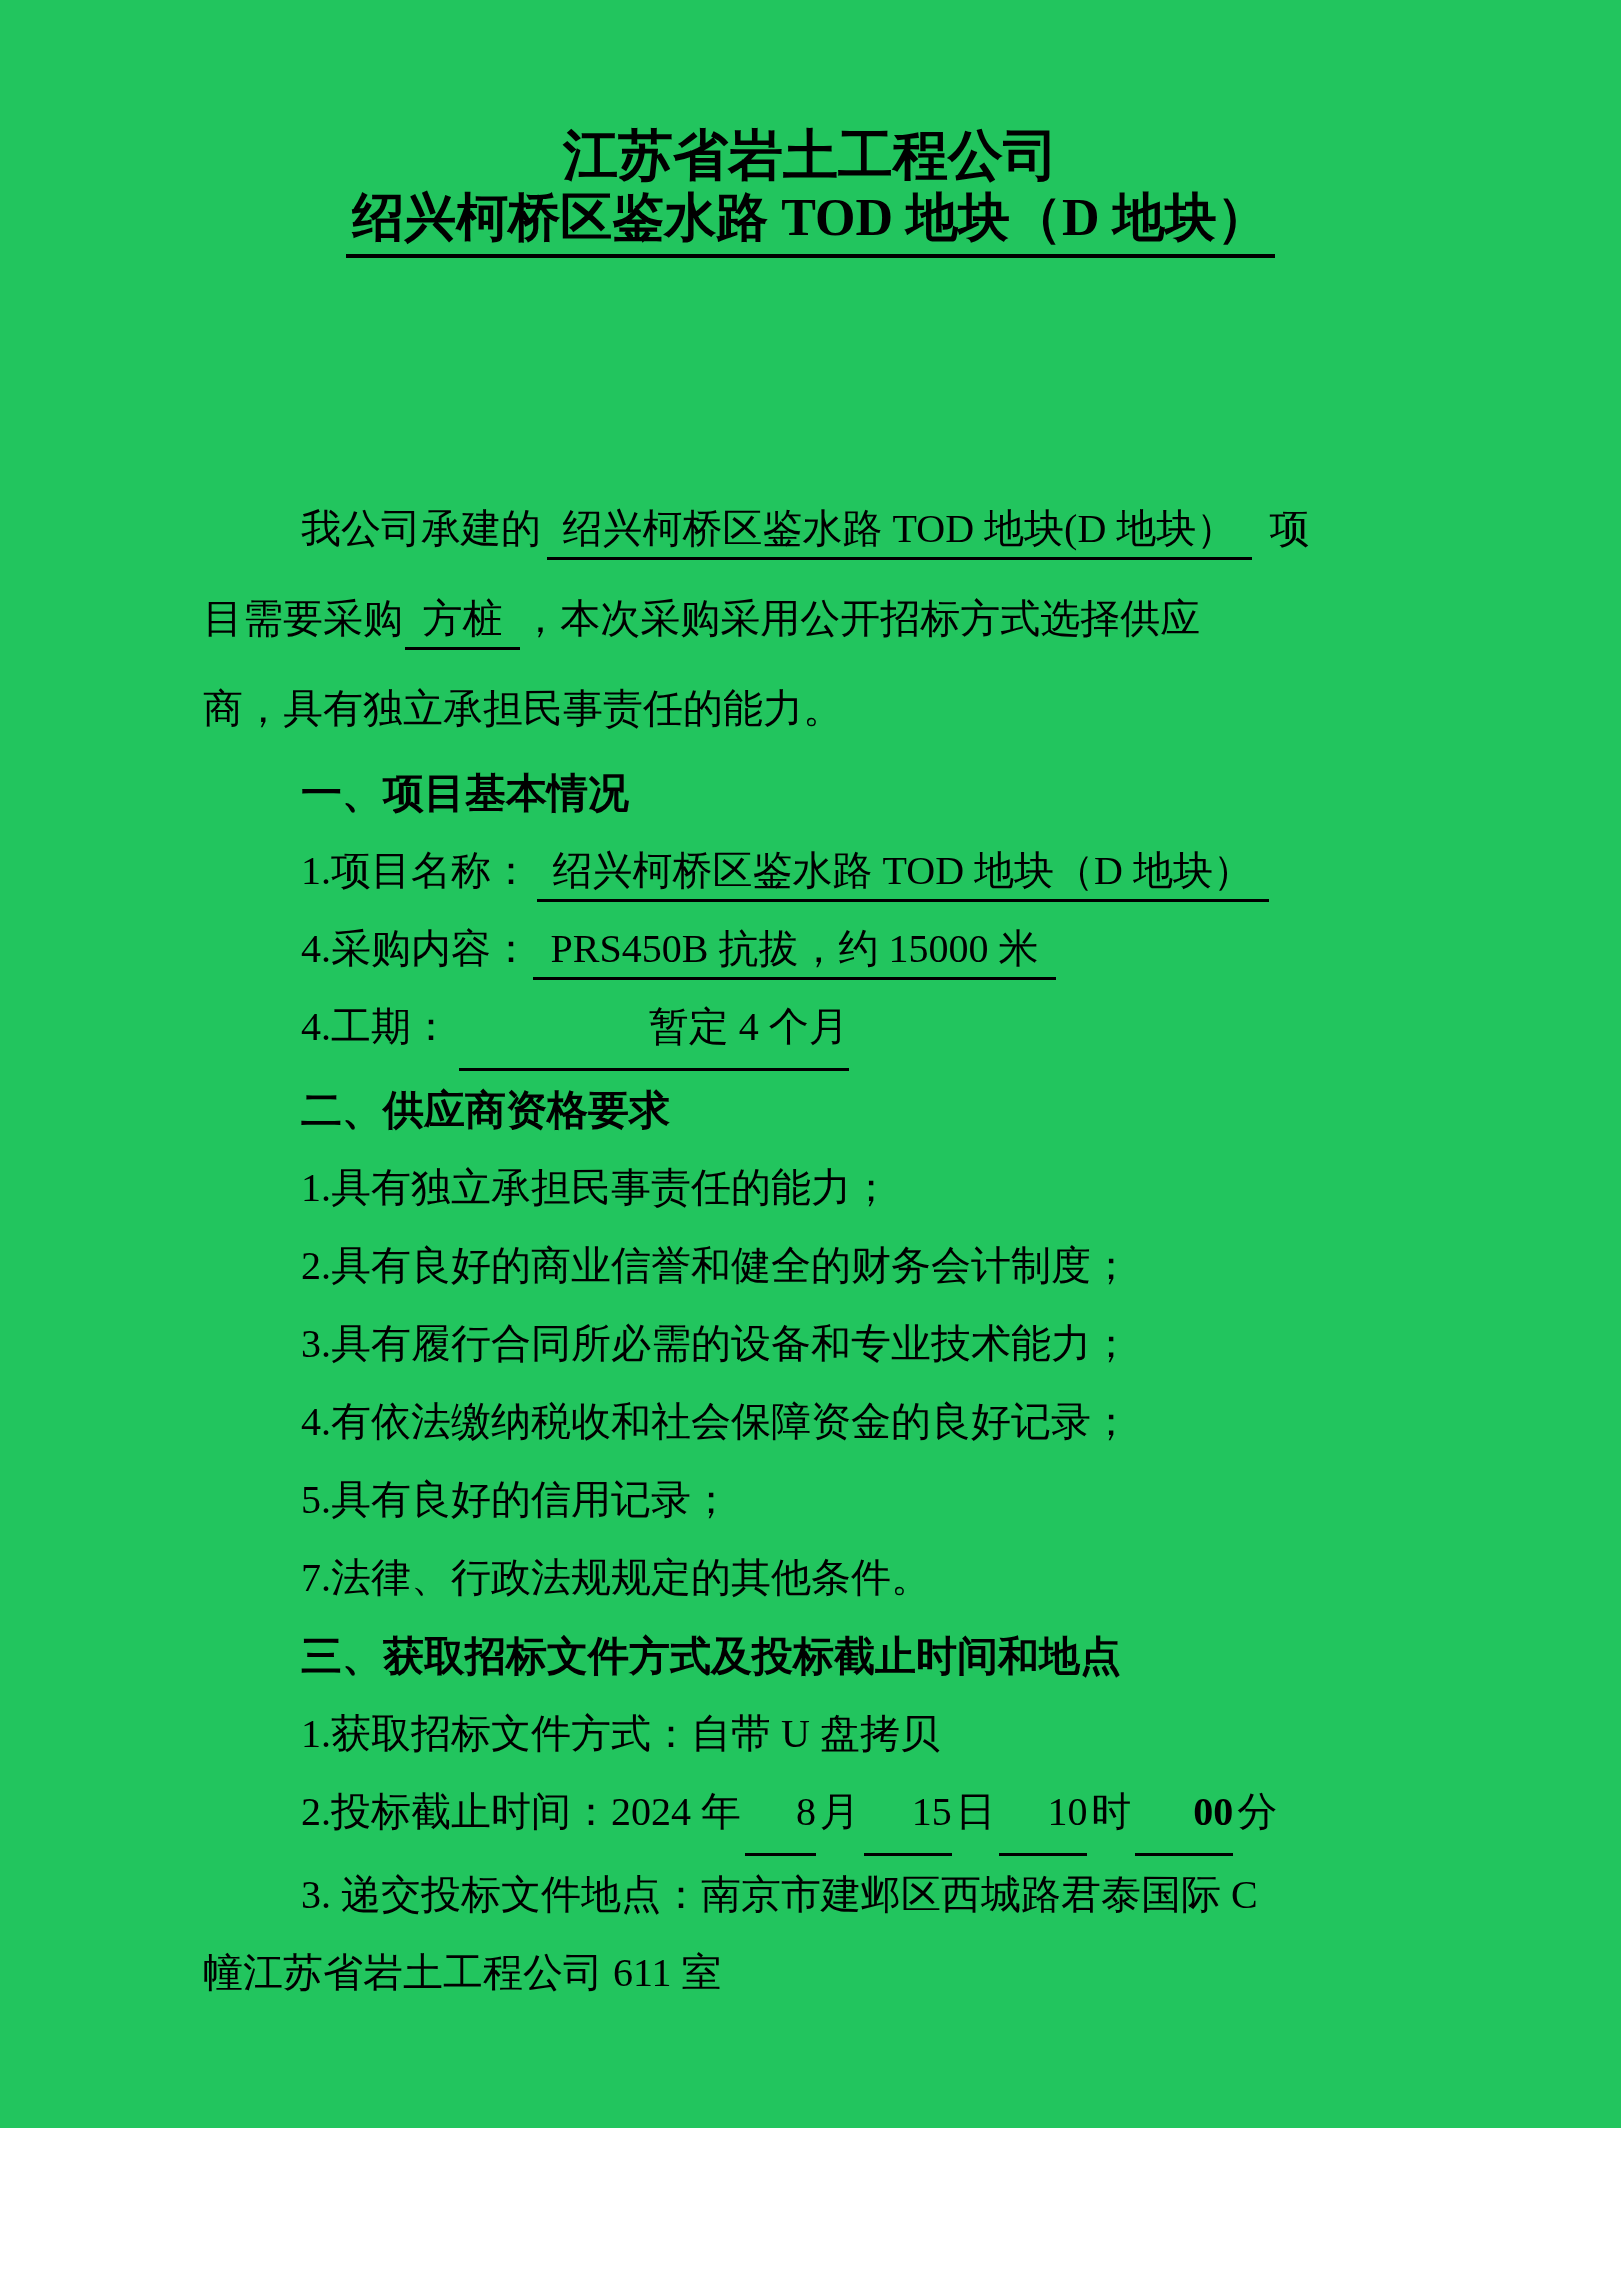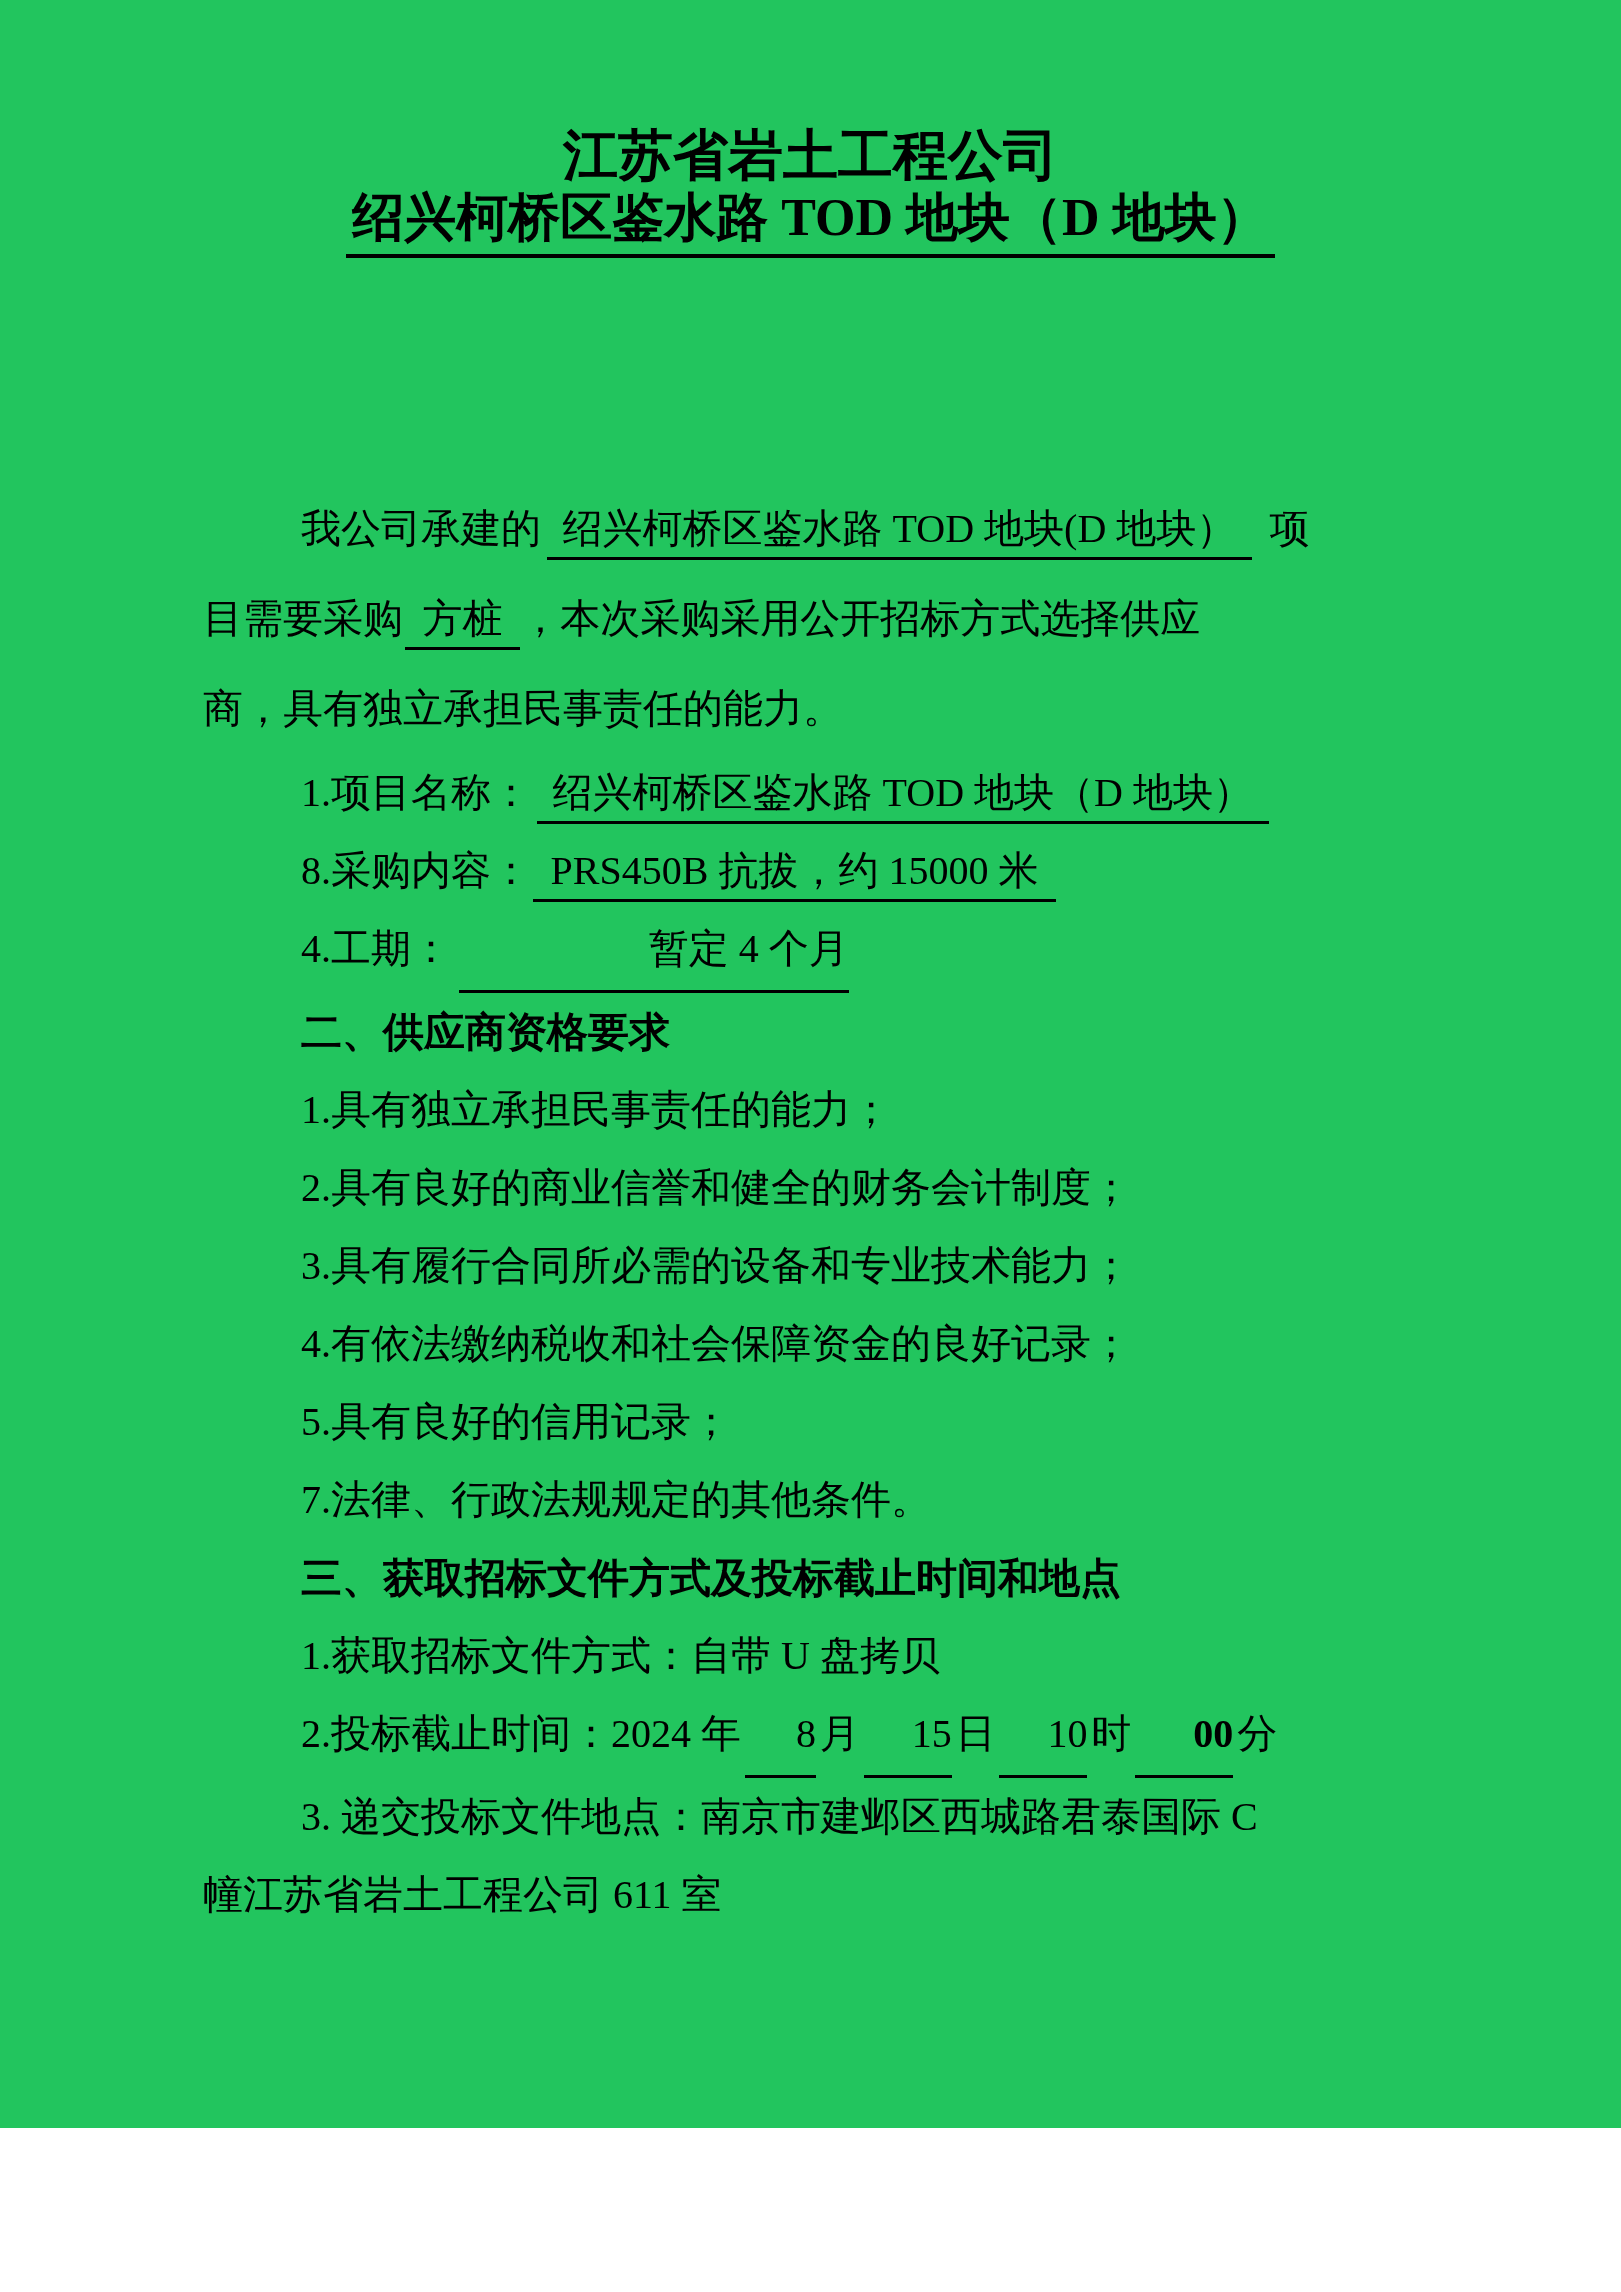--- a/index.html
+++ b/index.html
@@ -100,23 +100,24 @@
   </div>
 
   <div class="content">
 
     <div class="intro">
       <div class="intro-line indent"><span>我公司承建的</span><span class="u">绍兴柯桥区鉴水路 TOD 地块(D 地块）</span><span class="tail">项</span></div>
       <div class="intro-line"><span>目需要采购</span><span class="u tight">方桩</span><span>，本次采购采用公开招标方式选择供应</span></div>
       <div class="intro-line">商，具有独立承担民事责任的能力。</div>
     </div>
 
+    <div class="line heading">一、项目基本情况</div>
 
     <div class="line"><span>1.项目名称：</span><span class="u">绍兴柯桥区鉴水路 TOD 地块（D 地块）</span></div>
-    <div class="line"><span>8.采购内容：</span><span class="u tight">PRS450B 抗拔，约 15000 米</span></div>
+    <div class="line"><span>4.采购内容：</span><span class="u tight">PRS450B 抗拔，约 15000 米</span></div>
     <div class="line"><span>4.工期：</span><span class="blank w-duration">暂定 4 个月</span></div>
 
     <div class="line heading">二、供应商资格要求</div>
 
     <div class="line">1.具有独立承担民事责任的能力；</div>
     <div class="line">2.具有良好的商业信誉和健全的财务会计制度；</div>
     <div class="line">3.具有履行合同所必需的设备和专业技术能力；</div>
     <div class="line">4.有依法缴纳税收和社会保障资金的良好记录；</div>
     <div class="line">5.具有良好的信用记录；</div>
     <div class="line">7.法律、行政法规规定的其他条件。</div>

